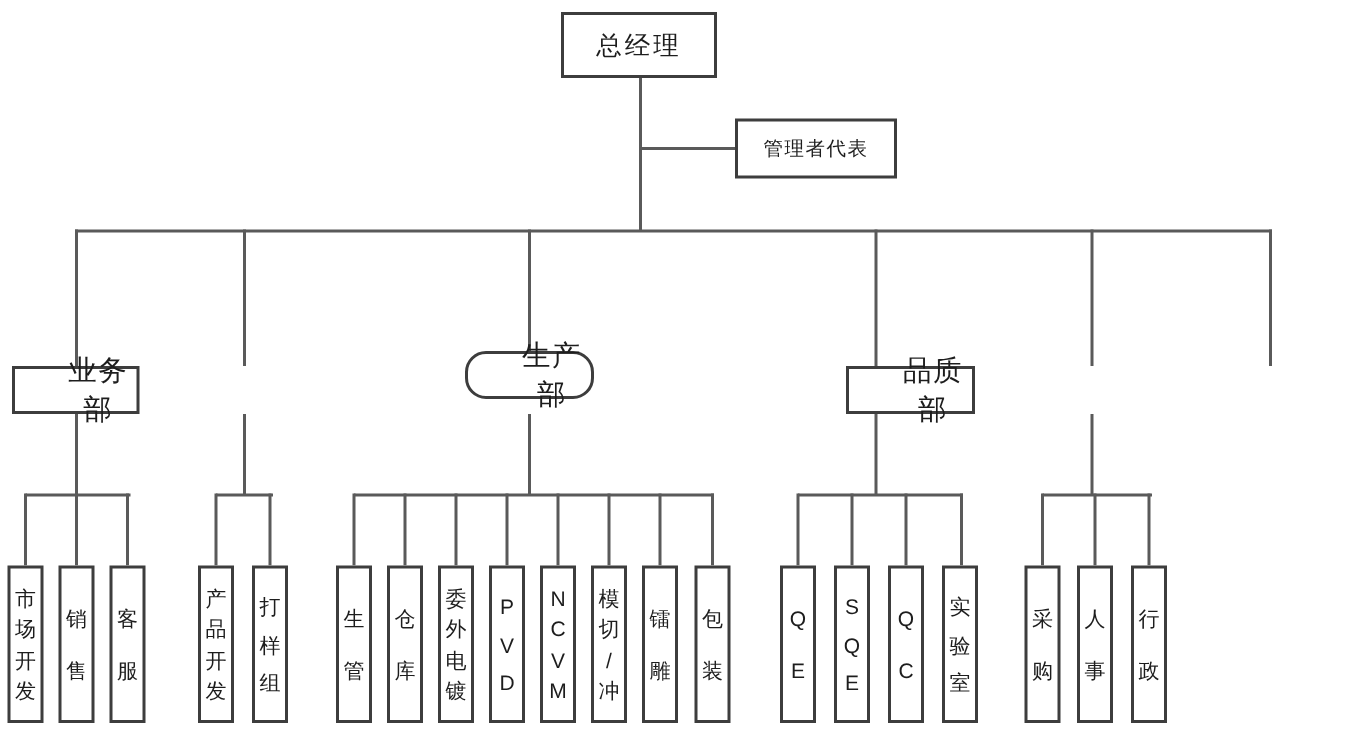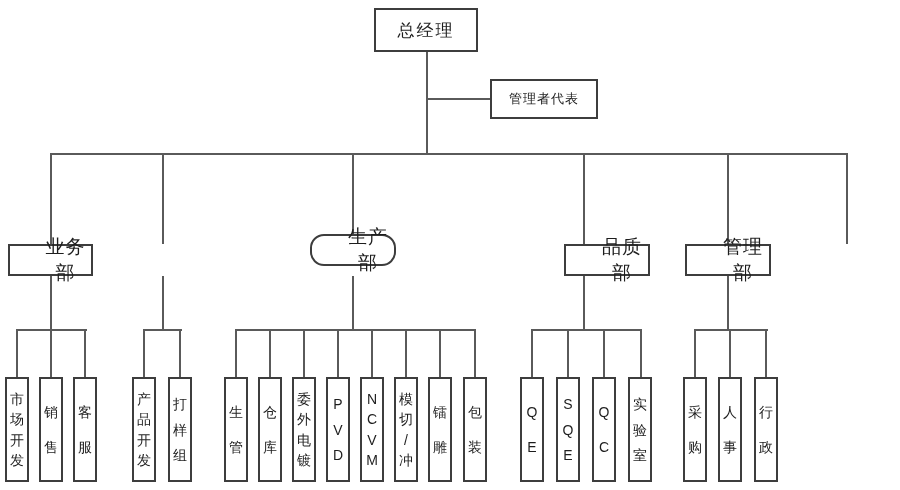--- a/index.html
+++ b/index.html
@@ -80,23 +80,20 @@
 
   <div class="box dept-box" style="left:8px;top:244px;width:85px;height:32px;">
     <span>业务部</span>
   </div>
   <div class="box dept-box" style="left:310px;top:234px;width:86px;height:32px;border-radius:14px;">
     <span>生产部</span>
   </div>
   <div class="box dept-box" style="left:564px;top:244px;width:86px;height:32px;">
     <span>品质部</span>
   </div>
-  <div class="box dept-box" style="left:685px;top:244px;width:86px;height:32px;">
-    <span>管理部</span>
-  </div>
 
   <div class="box vbox" style="left:5px;top:377px;width:24px;height:105px;">
     <span class="vlabel">
         <span>市</span>
         <span>场</span>
         <span>开</span>
         <span>发</span>
       </span>
   </div>
   <div class="box vbox" style="left:39px;top:377px;width:24px;height:105px;">

